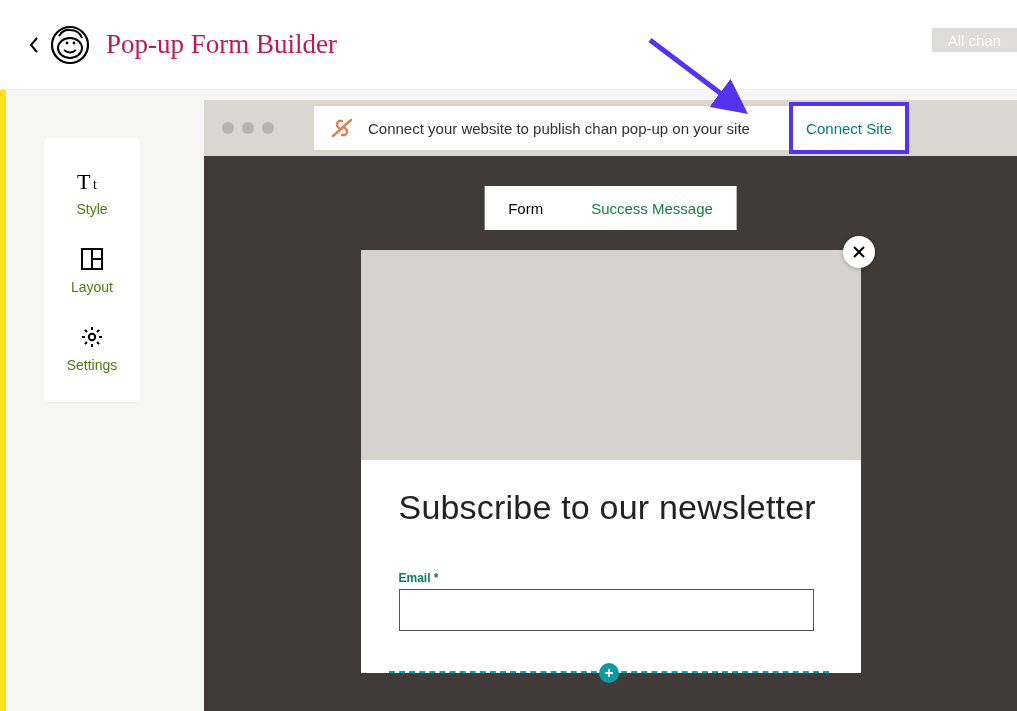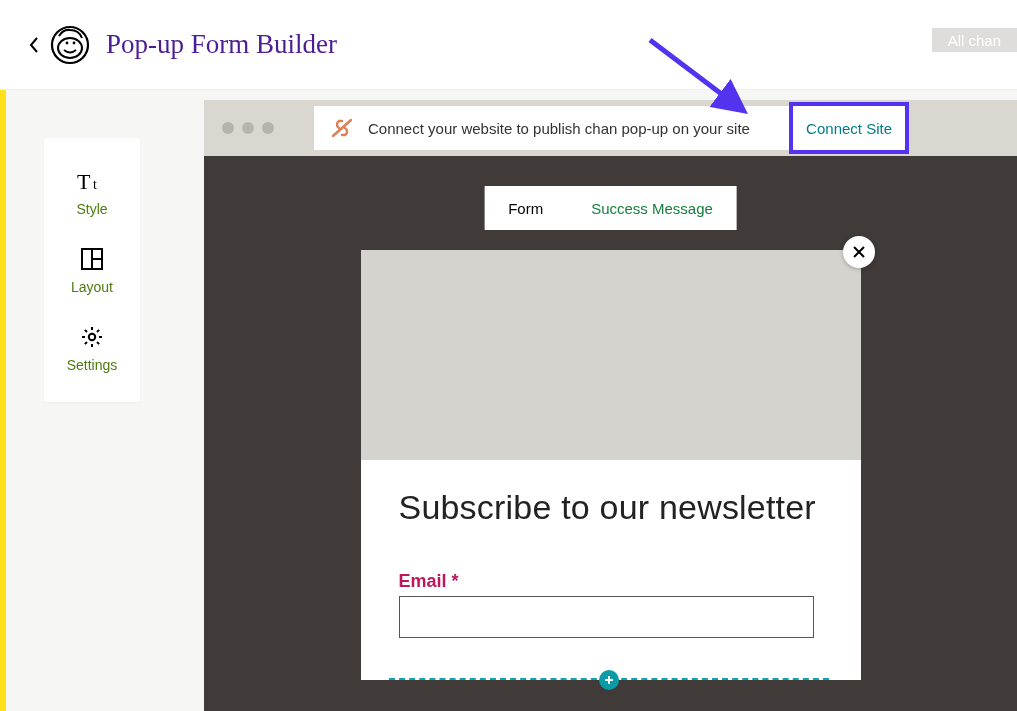--- a/index.html
+++ b/index.html
@@ -23,21 +23,21 @@
       display:flex; align-items:center;
       padding-left:28px;
       gap:10px;
       background:#fff;
     }
     .back-chevron { cursor:pointer; display:flex; align-items:center; }
     .logo-wrap { display:flex; align-items:center; }
     .page-title {
       font-family: Georgia, "Times New Roman", serif;
       font-size:27px;
-      color:#4c1d95;
+      color:#be185d;
       margin-left:6px;
     }
     .allchan-btn {
       position:absolute; right:0; top:28px;
       height:24px;
       background:#dedddc; color:#fff;
       display:flex; align-items:center;
       padding:0 16px;
       font-size:15px;
       cursor:pointer;
@@ -144,21 +144,21 @@
       padding:28px 38px 0 38px;
       position:relative;
     }
     .popup-title {
       font-size:34px; font-weight:300; color:#222;
       font-family:"Helvetica Neue", Helvetica, Arial, sans-serif;
       letter-spacing:0.2px;
       margin-bottom:44px;
     }
     .field-label {
-      font-weight:700; font-size:18px; color:#be185d;
+      font-weight:700; font-size:12px; color:#0f766e;
       margin-bottom:4px; display:block;
     }
     .text-input {
       width:415px; height:42px;
       border:1px solid #555;
       font-size:16px;
       padding:0 10px;
     }
     .dashed-sep {
       position:relative;

